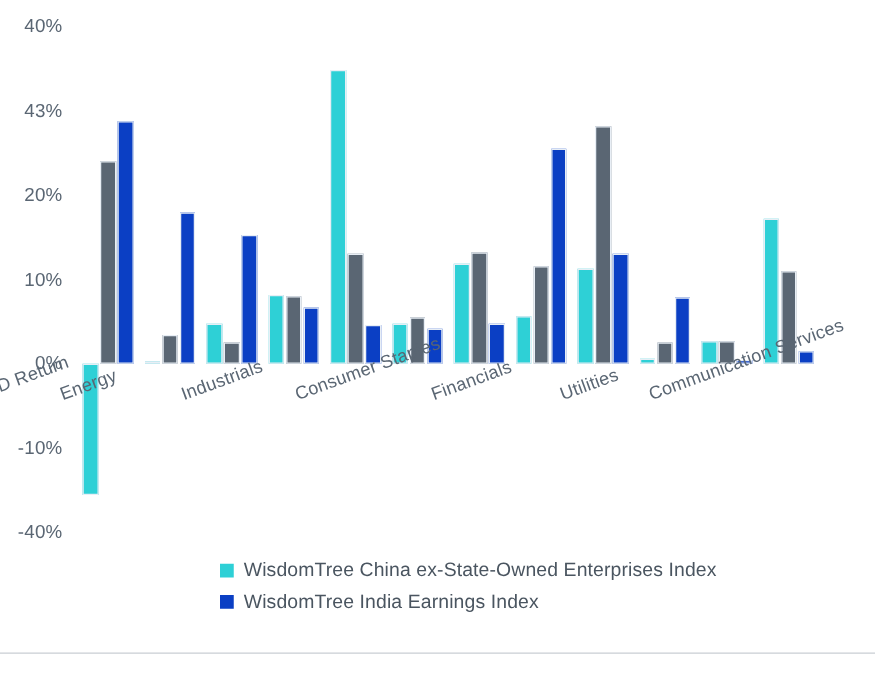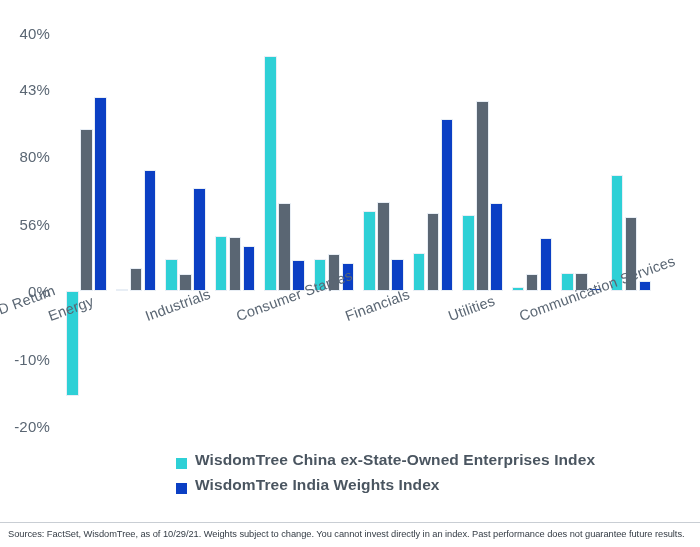--- a/index.html
+++ b/index.html
@@ -58,23 +58,22 @@
   }
 
   
   #legend {
     position: absolute;
     left: 176px; top: 444px;
     width: 440px;
   }
   .legend-row {
     display: flex;
-    align-items: flex-end;
+    align-items: center;
     height: 25px;
-    font-weight: bold;
   }
   .swatch {
     width: 11px; height: 11px;
     margin-right: 8px;
     flex: 0 0 auto;
   }
   .legend-label {
     font-size: 15.5px;
     color: #4a5560;
     letter-spacing: .1px;
@@ -95,27 +94,27 @@
     letter-spacing: -.05px;
     white-space: nowrap;
   }
 </style>
 </head>
 <body>
 
 <div id="root">
 
   <div id="ytick-layer">
-      <div class="ytick-label" style="top: 12px;">40%</div>
+      <div class="ytick-label" style="top: 0px;">40%</div>
       <div class="ytick-label" style="top: 67.5px;">43%</div>
-      <div class="ytick-label" style="top: 135px;">80%</div>
-      <div class="ytick-label" style="top: 202.5px;">56%</div>
+      <div class="ytick-label" style="top: 135px;">20%</div>
+      <div class="ytick-label" style="top: 202.5px;">10%</div>
       <div class="ytick-label" style="top: 270px;">0%</div>
       <div class="ytick-label" style="top: 337.5px;">-10%</div>
-      <div class="ytick-label" style="top: 405px;">-20%</div>
+      <div class="ytick-label" style="top: 405px;">-40%</div>
     </div>
 
   <div id="plot">
     <div id="bars">
         <div class="group" style="left: 10px; width: 40.5px;">
           <div class="bar s0" style="background: rgb(46, 208, 214); left: 0px; width: 12.5px; top: 270px; height: 104.625px; bottom: auto;"></div>
           <div class="bar s1" style="background: rgb(90, 102, 115); left: 14px; width: 12.5px; top: 108px; height: 162px; bottom: auto;"></div>
           <div class="bar s2" style="background: rgb(11, 63, 196); left: 28px; width: 12.5px; top: 75.6px; height: 194.4px; bottom: auto;"></div>
         </div>
         <div class="group" style="left: 59.5385px; width: 40.5px;">
@@ -187,20 +186,19 @@
       <div class="cat" style="left: 461.173px; top: 18px;">Communication Services</div>
     </div>
 
   <div id="legend">
     <div class="legend-row">
       <span class="swatch" style="background: rgb(46, 208, 214);"></span>
       <span class="legend-label">WisdomTree China ex-State-Owned Enterprises Index</span>
     </div>
     <div class="legend-row">
       <span class="swatch" style="background: rgb(11, 63, 196);"></span>
-      <span class="legend-label">WisdomTree India Weights Index</span>
+      <span class="legend-label">WisdomTree India Earnings Index</span>
     </div>
   </div>
 
   <div id="footer-rule"></div>
-  <div id="footer">Sources: FactSet, WisdomTree, as of 10/29/21. Weights subject to change. You cannot invest directly in an index. Past performance does not guarantee future results.</div>
 
 </div>
 
 </body></html>

